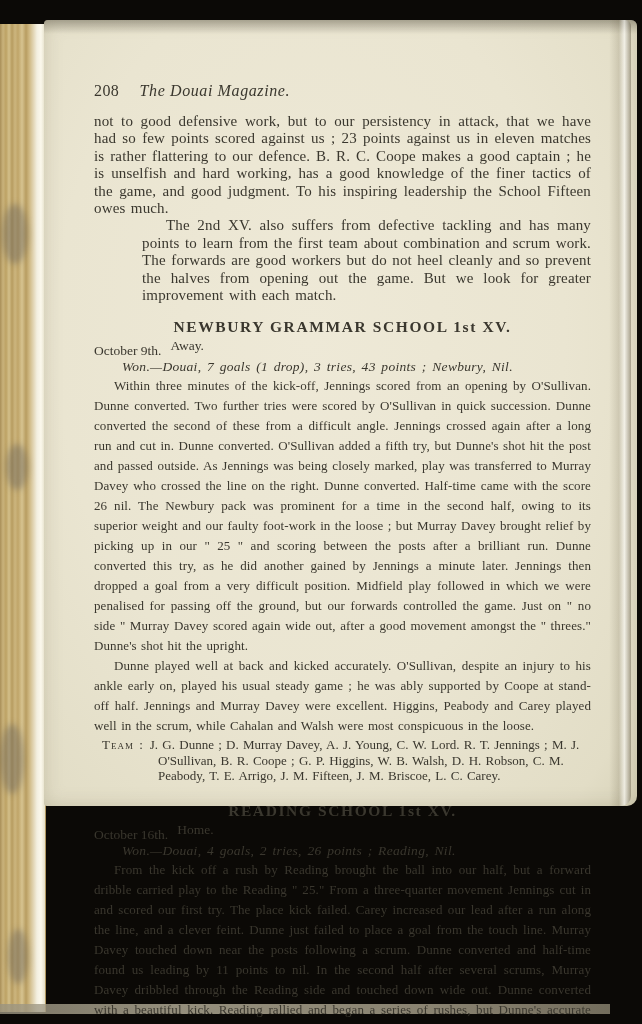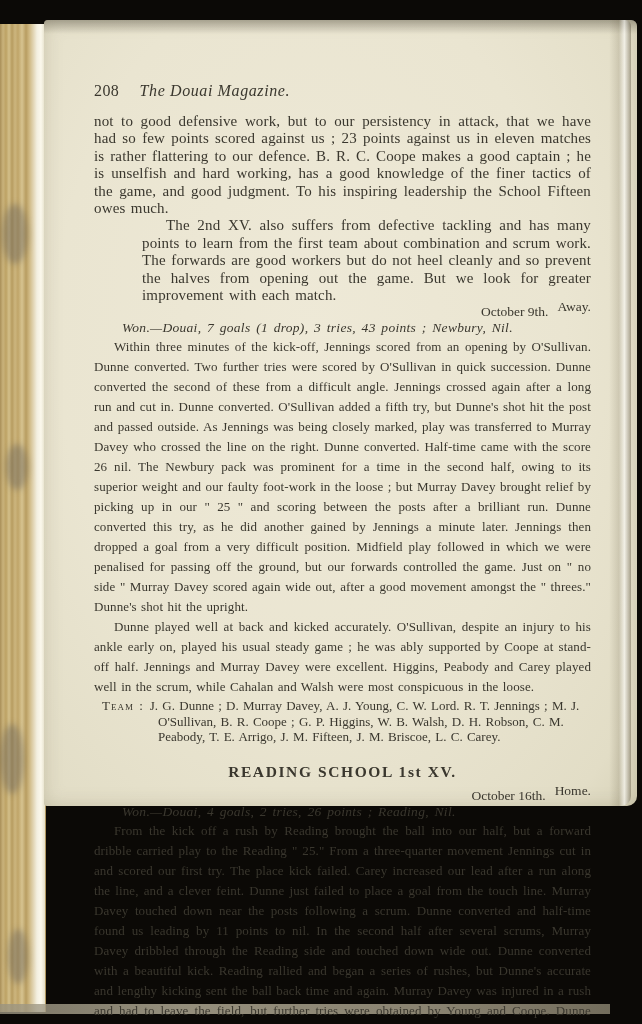--- a/index.html
+++ b/index.html
@@ -64,21 +64,21 @@
     margin:0;font-size:15px;line-height:17.4px;text-align:justify;
     word-spacing:1.5px;letter-spacing:.15px;
   }
   .intro-par.indented{text-indent:24px;margin-left:48px;}
   
   .match-heading{
     margin:14px 0 7px 0;text-align:center;font-weight:bold;
     font-size:15.5px;letter-spacing:1.6px;
   }
   .meta-line{
-    display:flex;justify-content:flex-end;align-items:baseline;
+    display:flex;justify-content:flex-start;align-items:baseline;
     font-size:13.5px;line-height:16px;
   }
   .meta-line .venue{position:relative;top:-5px;margin-left:9px;}
   .result-line{
     font-style:italic;font-size:13.5px;line-height:16px;
     text-indent:28px;margin:0 0 1px 0;word-spacing:2px;letter-spacing:.3px;
   }
   .report-par{
     margin:0;font-size:13px;line-height:20px;text-align:justify;
     word-spacing:1px;letter-spacing:.1px;text-indent:20px;
@@ -112,20 +112,21 @@
 
       <div class="running-header">
         <span class="pagenum">208</span>
         <span class="mag-title">The Douai Magazine.</span>
       </div>
 
       <p class="intro-par">not to good defensive work, but to our persistency in attack, that we have had so few points scored against us ;  23 points against us in eleven matches is rather flattering to our defence.  B. R. C. Coope makes a good captain ;  he is unselfish and hard working, has a good knowledge of the finer tactics of the game, and good judgment.  To his inspiring leadership the School Fifteen owes much.</p>
       <p class="intro-par indented">The 2nd XV. also suffers from defective tackling and has many points to learn from the first team about combination and scrum work.  The forwards are good workers but do not heel cleanly and so prevent the halves from opening out the game.  But we look for greater improvement with each match.</p>
 
       <div>
+        <h3 class="match-heading">NEWBURY GRAMMAR SCHOOL 1st XV.</h3>
         <div class="meta-line">
           <span class="date">October 9th.</span>
           <span class="venue">Away.</span>
         </div>
         <p class="result-line">Won.—Douai, 7 goals (1 drop), 3 tries, 43 points ;  Newbury, Nil.</p>
         <p class="report-par">Within three minutes of the kick-off, Jennings scored from an opening by O'Sullivan.  Dunne converted.  Two further tries were scored by O'Sullivan in quick succession.  Dunne converted the second of these from a difficult angle.  Jennings crossed again after a long run and cut in.  Dunne converted.  O'Sullivan added a fifth try, but Dunne's shot hit the post and passed outside.  As Jennings was being closely marked, play was transferred to Murray Davey who crossed the line on the right.  Dunne converted.  Half-time came with the score 26 nil.  The Newbury pack was prominent for a time in the second half, owing to its superior weight and our faulty foot-work in the loose ;  but Murray Davey brought relief by picking up in our " 25 " and scoring between the posts after a brilliant run.  Dunne converted this try, as he did another gained by Jennings a minute later.  Jennings then dropped a goal from a very difficult position.  Midfield play followed in which we were penalised for passing off the ground, but our forwards controlled the game.  Just on " no side " Murray Davey scored again wide out, after a good movement amongst the " threes."  Dunne's shot hit the upright.</p>
         <p class="report-par">Dunne played well at back and kicked accurately.  O'Sullivan, despite an injury to his ankle early on, played his usual steady game ;  he was ably supported by Coope at stand-off half.  Jennings and Murray Davey were excellent.  Higgins, Peabody and Carey played well in the scrum, while Cahalan and Walsh were most conspicuous in the loose.</p>
         <p class="team-block"><span class="team-label">Team :</span><span>J. G. Dunne ;  D. Murray Davey, A. J. Young, C. W. Lord. R. T. Jennings ;  M. J. O'Sullivan, B. R. Coope ;  G. P. Higgins, W. B. Walsh, D. H. Robson, C. M. Peabody, T. E. Arrigo, J. M. Fifteen, J. M. Briscoe, L. C. Carey.</span></p>
       </div>
 

